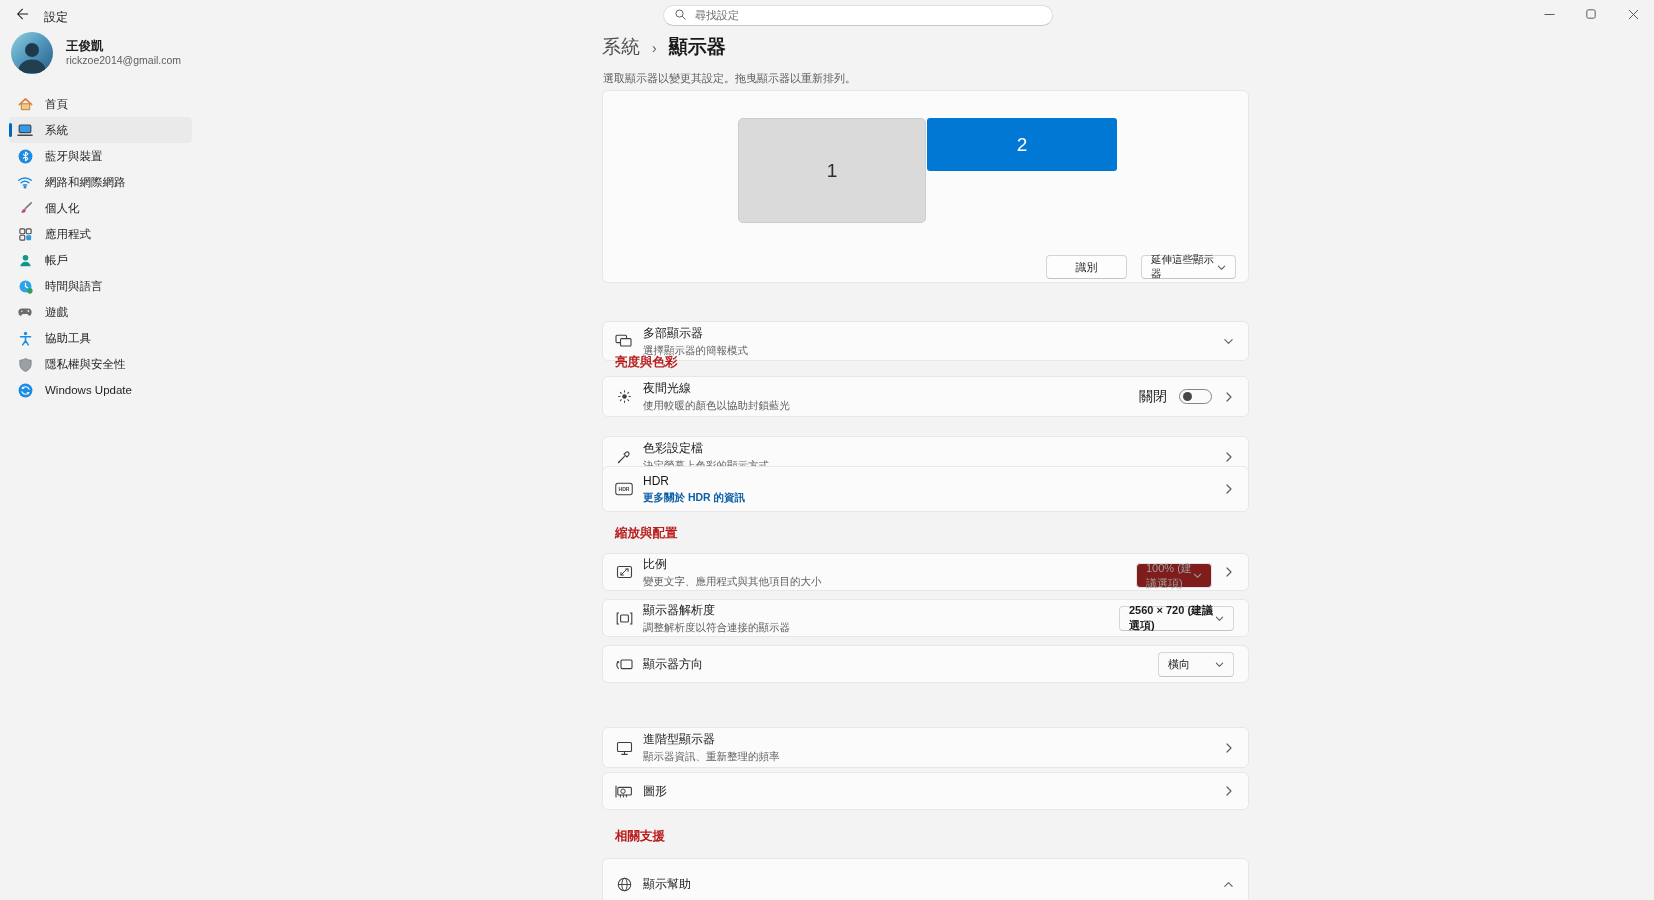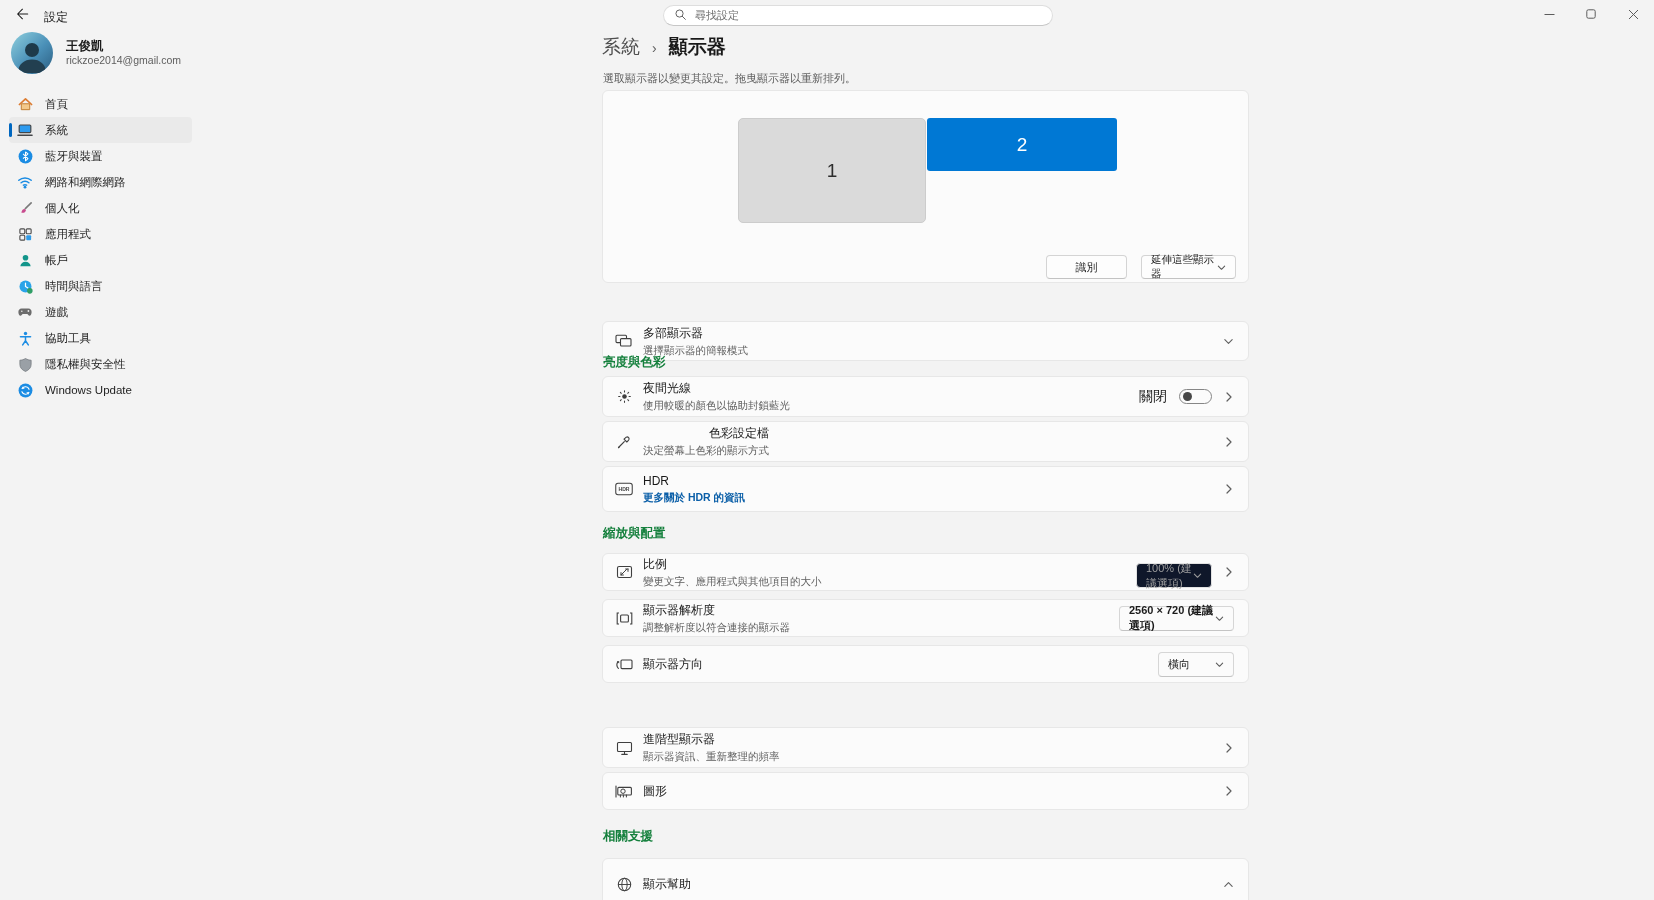--- a/index.html
+++ b/index.html
@@ -56,43 +56,43 @@
   .identify-btn { position:absolute; left:443px; top:164px; width:81px; height:24px; }
   .extend-dd { position:absolute; left:538px; top:164px; width:95px; height:24px;
     justify-content:space-between; padding:0 9px; font-size:10.5px; }
   
   .srow { display:flex; align-items:center; padding:0 14px 0 12px; }
   .srow .ricon { width:18px; margin-right:10px; display:flex; align-items:center; justify-content:center; flex:0 0 18px; }
   .rtitle { font-size:12px; color:#191919; }
   .rsub { font-size:10.5px; color:#606060; margin-top:2px; }
   .rlink { font-size:10.5px; color:#0b5fa8; font-weight:bold; margin-top:3px; cursor:pointer; }
   .rright { margin-left:auto; display:flex; align-items:center; gap:12px; }
-  .sec-h { position:absolute; left:1px; font-size:12.5px; font-weight:bold; color:#15803d; }
+  .sec-h { position:absolute; left:13px; font-size:12.5px; font-weight:bold; color:#b91c1c; }
   .row-multi { top:293px; height:40px;margin-top:28px; }
   .h-bright { top:354px; }
   .row-night { top:376px; height:41px; }
-  .row-colorprof { top:421px; height:41px;text-align:right; }
+  .row-colorprof { top:436px; height:41px; }
   .row-hdr { top:466px; height:46px; }
   .h-scale { top:525px; }
   .row-scale { top:553px; height:38px; }
   .row-res { top:599px; height:38px; }
   .row-orient { top:645px; height:38px; }
   .h-related { top:697px;margin-top:40px; }
   .row-advdisp { top:727px; height:41px; }
   .row-graphics { top:772px; height:38px; }
   .h-support { top:828px; }
   .row-help { top:858px; height:52px; }
   
   .toggle { width:33px; height:15px; border:1px solid #868686; border-radius:9px; position:relative; cursor:pointer; background:#fbfbfb; }
   .toggle .knob { position:absolute; left:3px; top:2px; width:9px; height:9px; border-radius:50%; background:#474747; }
   .tog-label { font-size:14px; color:#1b1b1b; }
   .dd { height:25px; border:1px solid #d6d6d6; border-bottom-color:#c4c4c4; border-radius:4px;
     background:#fbfbfb; display:flex; align-items:center; justify-content:space-between;
     padding:0 9px; font-size:11px; color:#1b1b1b; cursor:pointer; }
-  .dd.disabled { color:#9d9d9d; background:#0f172a; border-color:#e2e2e2; cursor:default;margin-top:7px; }
+  .dd.disabled { color:#9d9d9d; background:#7f1d1d; border-color:#e2e2e2; cursor:default;margin-top:7px; }
   .dd-scale { width:76px; }
   .dd-res { width:115px;font-weight:bold; }
   .dd-orient { width:76px; }
   .chev { display:flex; align-items:center; }
 </style>
 </head>
 <body>
 
 <div class="back-btn">
   <span>

